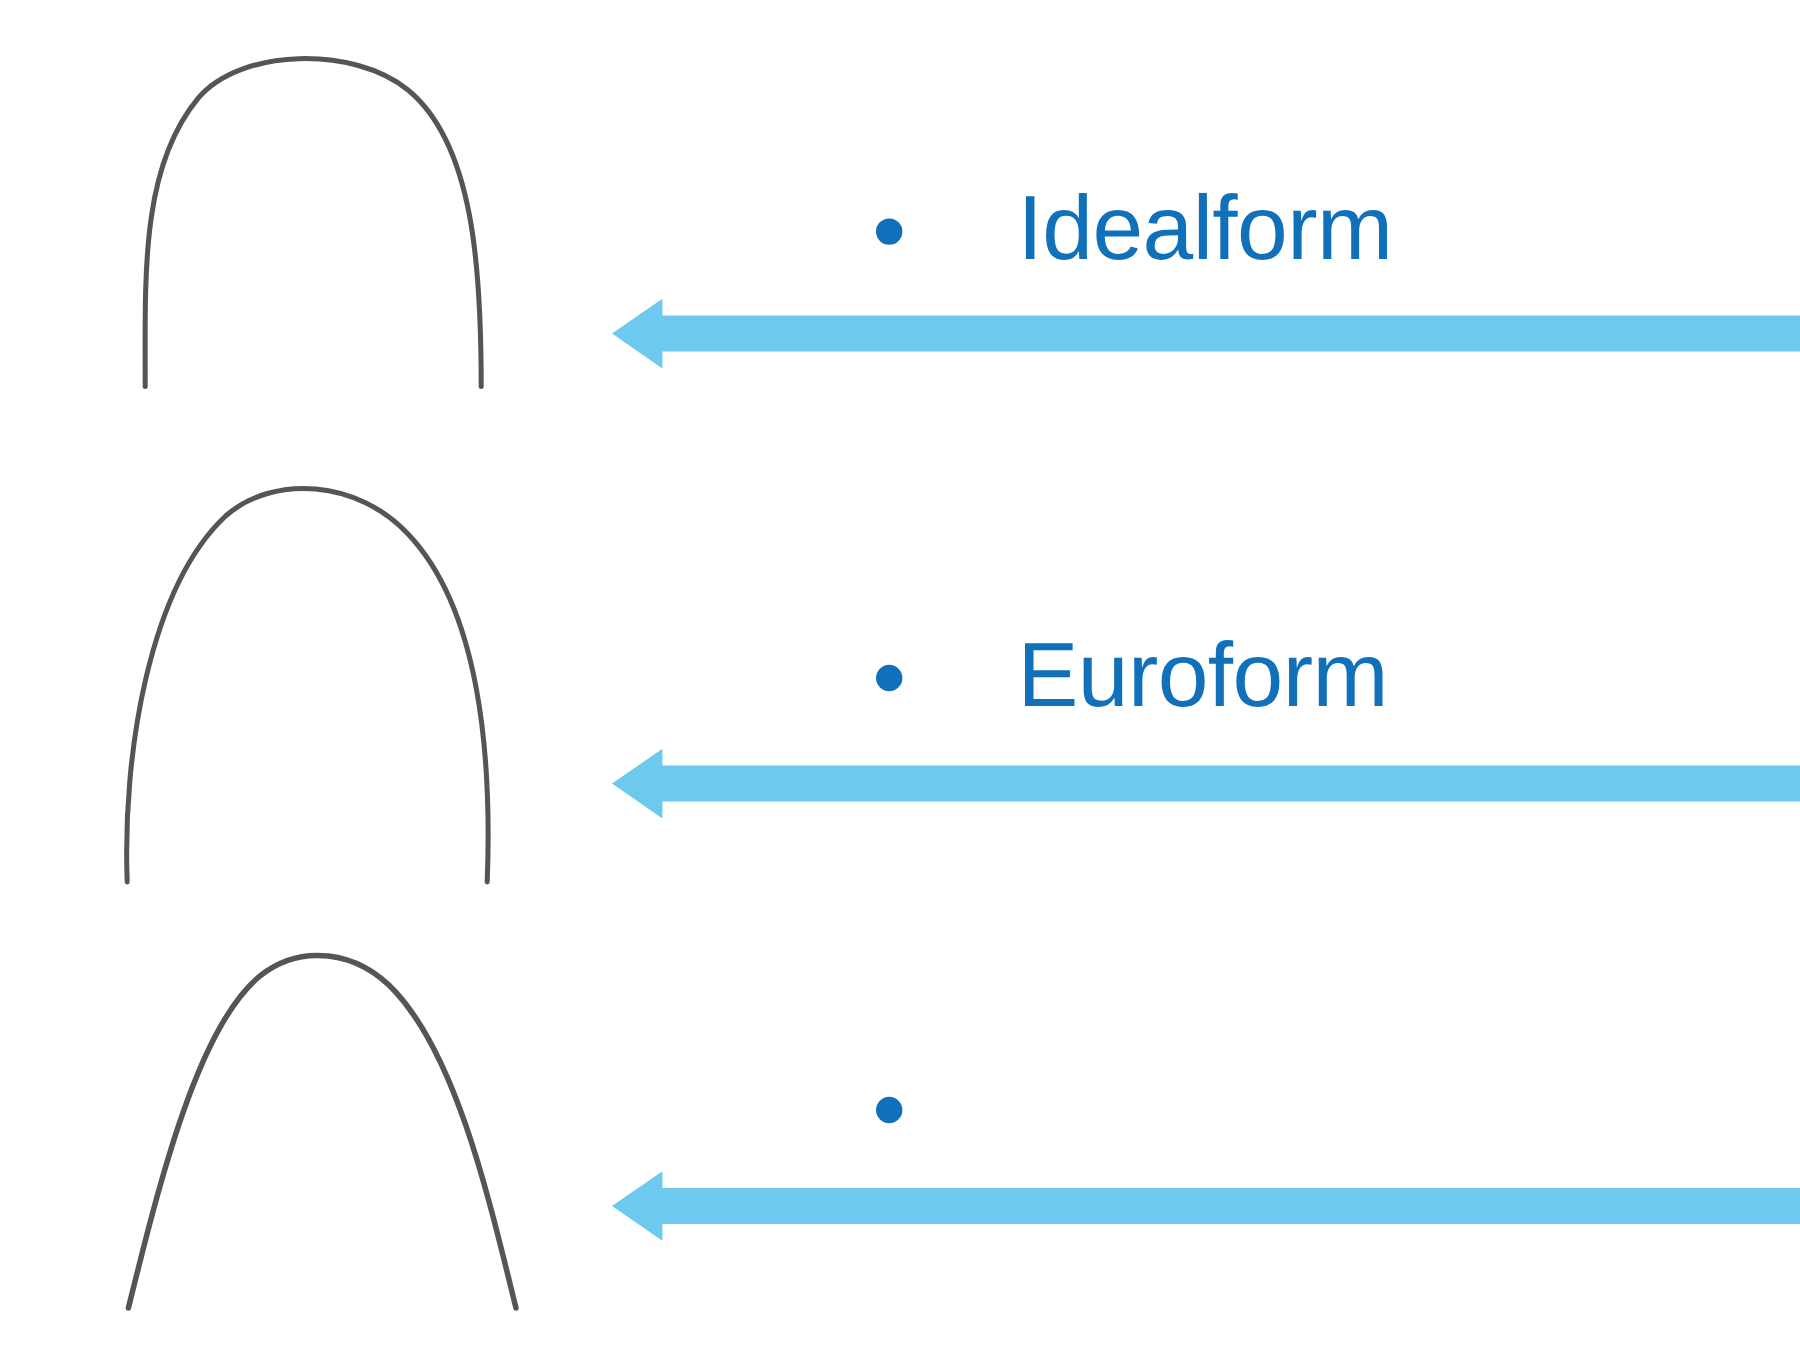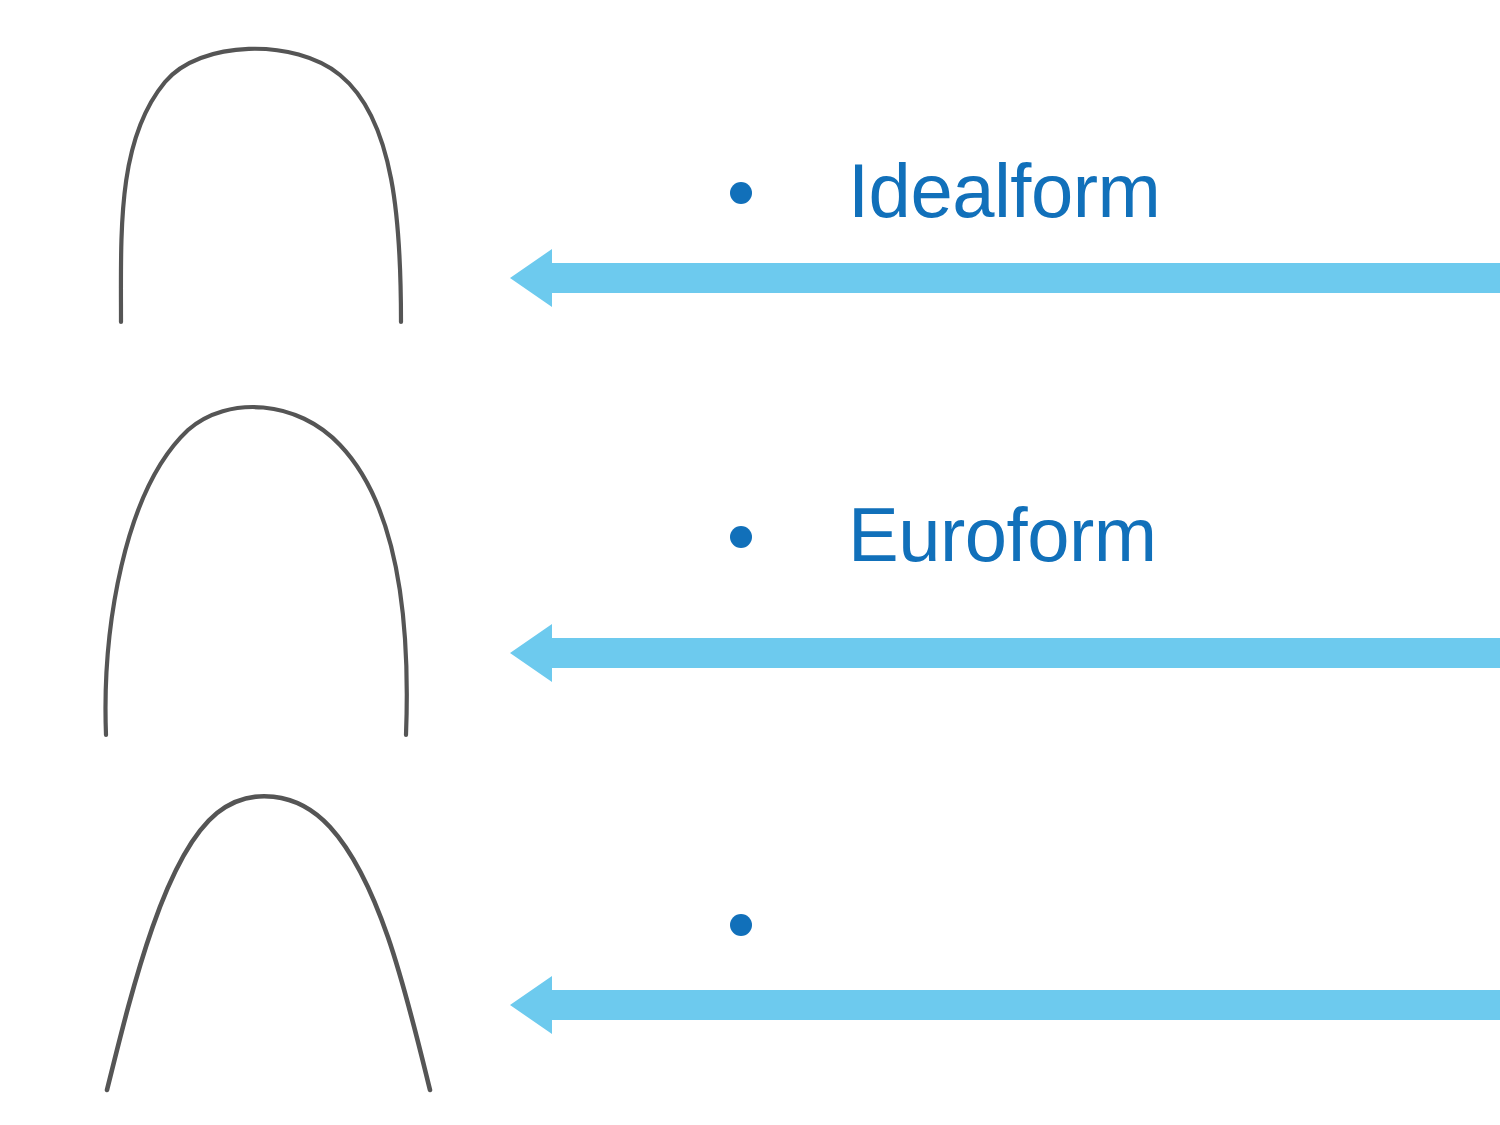--- a/index.html
+++ b/index.html
@@ -45,21 +45,21 @@
 
   
   .bullet-row {
     position: absolute;
     left: 730px;
     display: flex;
     align-items: center;
     height: 100px;
   }
   #label-row-ideal    { top: 140px; }
-  #label-row-euro     { top: 484px; }
+  #label-row-euro     { top: 512px; }
   #label-row-standard { top: 872px; }
 
   .bullet-dot {
     width: 22px;
     height: 22px;
     border-radius: 50%;
     background: #1170ba;
     flex: 0 0 auto;
     margin-right: 96px;
     margin-top: 6px;

